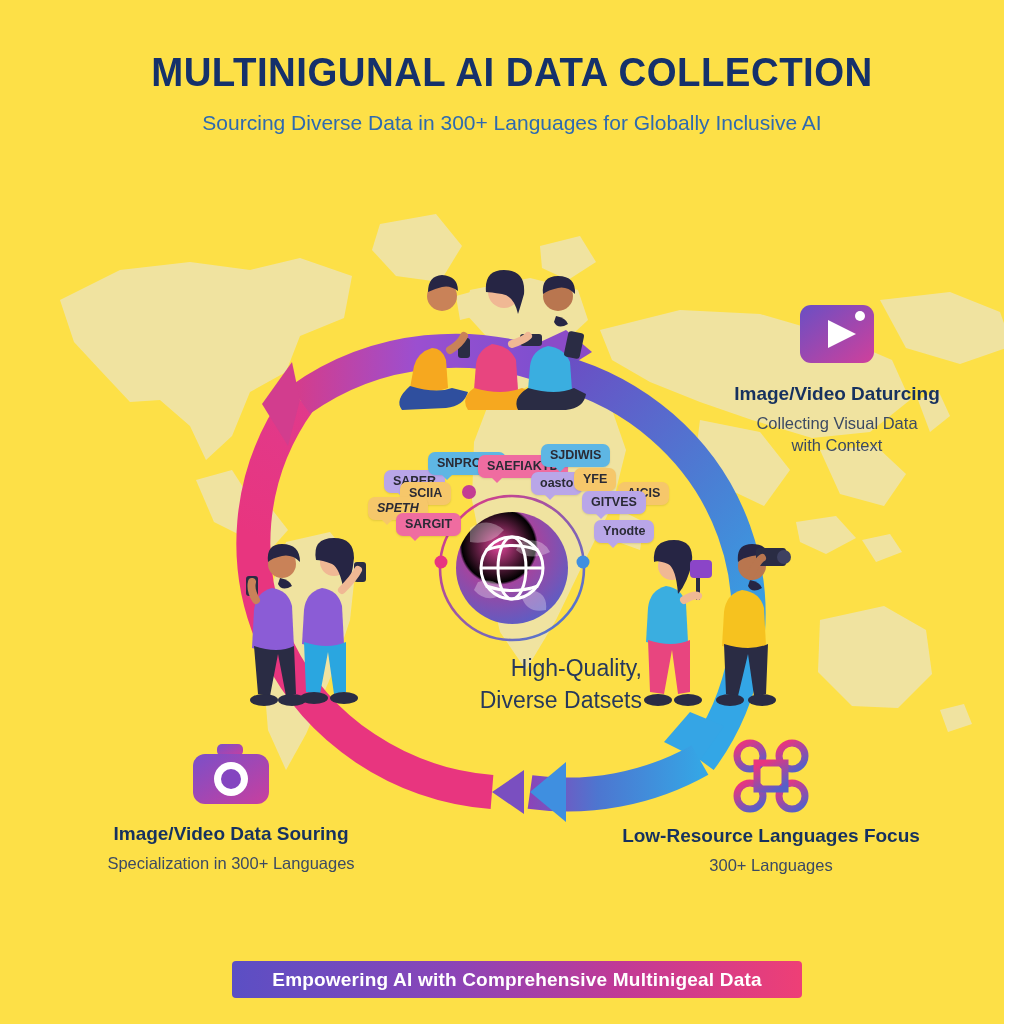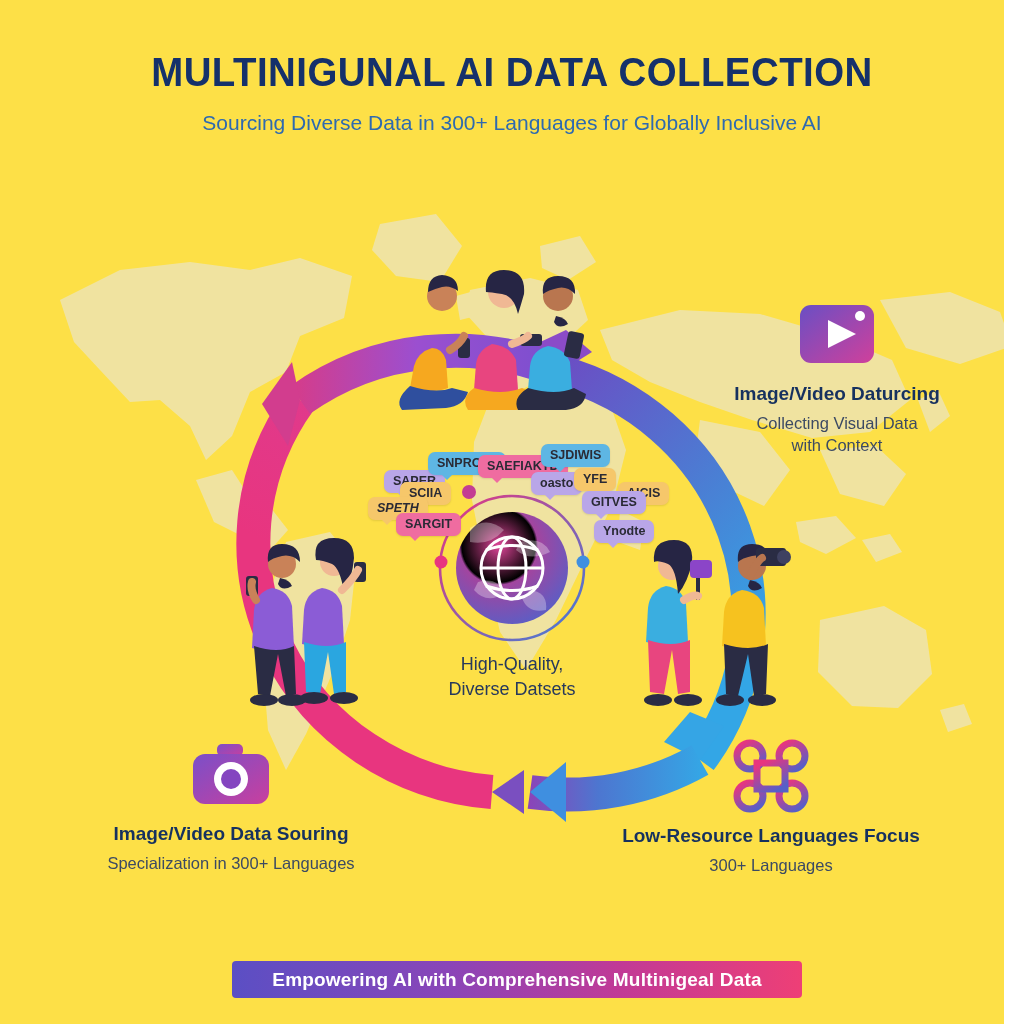--- a/index.html
+++ b/index.html
@@ -30,22 +30,22 @@
   .quad .q-sub{font-size:16.5px;color:#3c4a63;line-height:1.35;margin-top:6px;}
   .q-icon{height:76px;display:flex;align-items:center;justify-content:center;margin-bottom:10px;}
 
   #quad-audio{left:58px;top:288px;width:290px;}
   #quad-video{left:692px;top:296px;width:290px;}
   #quad-camera{left:66px;top:736px;width:330px;}
   #quad-lowres{left:596px;top:738px;width:350px;}
 
   
   #center-caption{
-    position:absolute;left:382px;top:652px;width:260px;text-align:center;
-    font-size:18px;color:#27395c;line-height:1.4;
+    position:absolute;left:382px;top:652px;width:260px;text-align:right;
+    font-size:23px;color:#27395c;line-height:1.4;
   }
 
   
   .chip{
     position:absolute;border-radius:7px;padding:4px 9px 5px 9px;
     font-size:12.5px;font-weight:bold;color:#2a2a35;white-space:nowrap;
     box-shadow:0 1px 2px rgba(0,0,0,.10);
   }
   .chip::after{
     content:"";position:absolute;left:13px;bottom:-5px;width:0;height:0;

